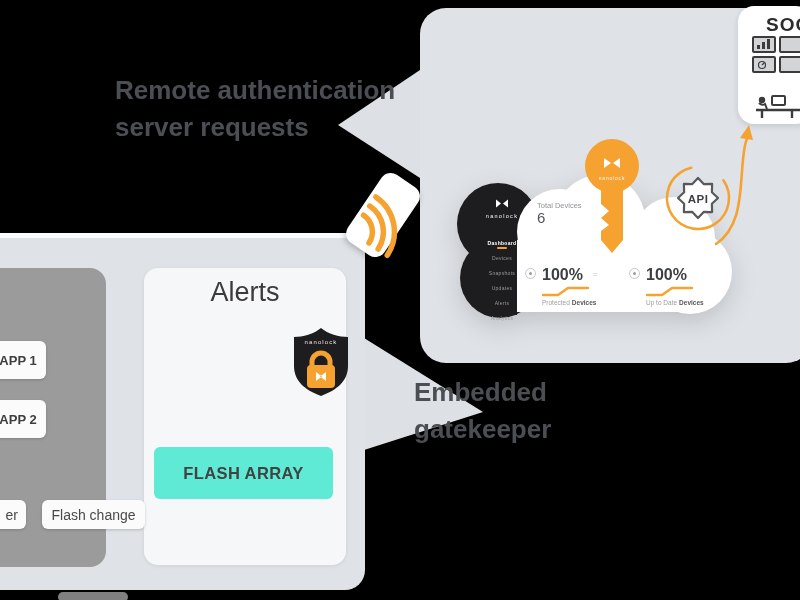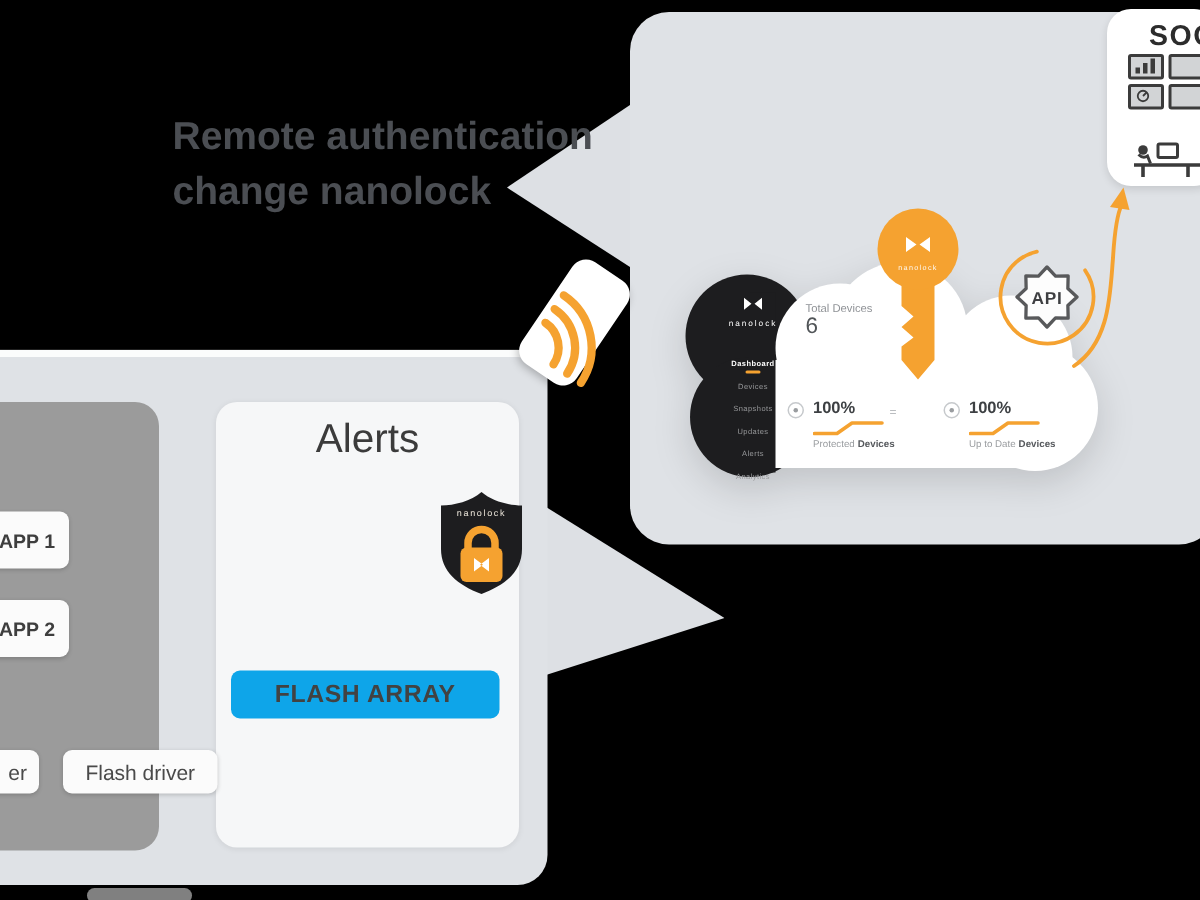--- a/index.html
+++ b/index.html
@@ -27,21 +27,21 @@
   #app-box-2{left:-10px;top:400px;width:56px;height:38px;font-size:13px;}
   #driver-stub{left:-30px;top:500px;width:56px;height:29px;font-size:14px;font-weight:normal;
                color:#4A4A4A;justify-content:flex-end;padding-right:8px;box-sizing:border-box;}
   #flash-driver{left:42px;top:500px;width:103px;height:29px;font-size:14px;font-weight:normal;color:#4A4A4A;}
   #flash-panel{left:144px;top:268px;width:202px;height:297px;background:#F6F7F8;
                border-radius:14px;z-index:6;box-shadow:0 1px 4px rgba(0,0,0,.08);}
   #flash-title{left:0;top:9px;width:202px;text-align:center;font-size:27px;font-weight:500;color:#3B3B3B;}
   #secured-box{position:absolute;left:10px;top:119px;width:181px;height:43px;background:#F5A230;
                border-radius:6px;display:flex;align-items:center;justify-content:center;
                font-size:16.5px;font-weight:bold;color:#35302A;letter-spacing:.4px;}
-  #flash-array-box{position:absolute;left:10px;top:179px;width:179px;height:32px;background:#0ea5e9;
+  #flash-array-box{position:absolute;left:10px;top:179px;width:179px;height:52px;background:#5eead4;
                border-radius:6px;display:flex;align-items:center;justify-content:center;
                font-size:16.5px;font-weight:bold;color:#424242;letter-spacing:.4px;}
   #shield{left:290px;top:326px;z-index:9;}
   #bottom-logo-sliver{left:58px;top:592px;width:70px;height:10px;background:rgba(255,255,255,.5);
                border-radius:5px;z-index:2;}
 
   
   #right-panel{left:420px;top:8px;width:392px;height:355px;background:#DFE2E6;
                border-radius:26px;z-index:5;}
   #soc-card{left:738px;top:6px;width:74px;height:118px;background:#FFFFFF;border-radius:16px;
@@ -70,50 +70,54 @@
   .menu-dash{position:absolute;left:50%;transform:translateX(-50%);top:9px;width:10px;height:2px;
              background:#F5A230;border-radius:1px;}
   #total-label{left:82px;top:31px;font-size:7.5px;color:#8F9296;}
   #total-value{left:82px;top:39px;font-size:15px;color:#515558;}
   .stat{position:absolute;top:96px;width:72px;z-index:3;}
   #stat-1{left:70px;} #stat-2{left:174px;}
   .stat-icon{position:absolute;left:0;top:2px;width:11px;height:11px;border:1.5px solid #C6C9CC;
              border-radius:50%;box-sizing:border-box;}
   .stat-icon::after{content:"";position:absolute;left:3px;top:3px;width:3px;height:3px;
              border-radius:50%;background:#9A9DA0;}
-  .stat-value{margin-left:17px;font-size:11px;font-weight:bold;color:#3D4043;}
+  .stat-value{margin-left:17px;font-size:16px;font-weight:bold;color:#3D4043;}
   .stat-spark{margin-left:17px;margin-top:1px;display:block;}
   .stat-label{margin-left:17px;margin-top:2px;font-size:6.5px;white-space:nowrap;}
   .stat-label .pre{color:#9A9DA0;} .stat-label .suf{color:#55585C;font-weight:bold;margin-left:2px;}
   #stat-divider{left:138px;top:100px;font-size:8px;color:#BABDC0;z-index:3;}
 
   #key-svg{left:579px;top:136px;z-index:8;}
   #api-svg{left:656px;top:156px;z-index:8;}
   #arrow-svg{left:700px;top:112px;z-index:8;}
 </style>
 </head>
 <body>
 
 <div id="stage">
 
   <div class="abs callout" style="left:86px;top:72px;margin-left:29px;">
     <div>Remote authentication</div>
-    <div>change nanolock</div>
+    <div>server requests</div>
   </div>
   <div id="tail-top" class="abs tail"></div>
 
+  <div class="abs callout" style="left:414px;top:374px;">
+    <div>Embedded</div>
+    <div>gatekeeper</div>
+  </div>
   <div id="tail-bottom" class="abs tail"></div>
 
   <div id="left-panel" class="abs"></div>
   <div id="app-container" class="abs"></div>
 
   <div id="app-box-1" class="abs white-box">APP 1</div>
   <div id="app-box-2" class="abs white-box">APP 2</div>
   <div id="driver-stub" class="abs white-box">er</div>
-  <div id="flash-driver" class="abs white-box">Flash driver</div>
+  <div id="flash-driver" class="abs white-box">Flash change</div>
 
   <div id="flash-panel" class="abs">
     <div id="flash-title" class="abs">Alerts</div>
     <div id="flash-array-box">FLASH ARRAY</div>
   </div>
 
   <svg id="shield" class="abs" width="62" height="72" viewBox="0 0 62 72">
     <path d="M31 2 C24 8 13 11 4 11 L4 40 C4 55 15 64 31 70 C47 64 58 55 58 40 L58 11 C49 11 38 8 31 2 Z" fill="#1D1D1F"></path>
     <text x="31" y="18" text-anchor="middle" font-size="6" fill="#EDE7DC" letter-spacing="1.1">nanolock</text>
     <path d="M22 41 v-5 a9 9 0 0 1 18 0 v5" fill="none" stroke="#F5A230" stroke-width="5" stroke-linecap="round"></path>

